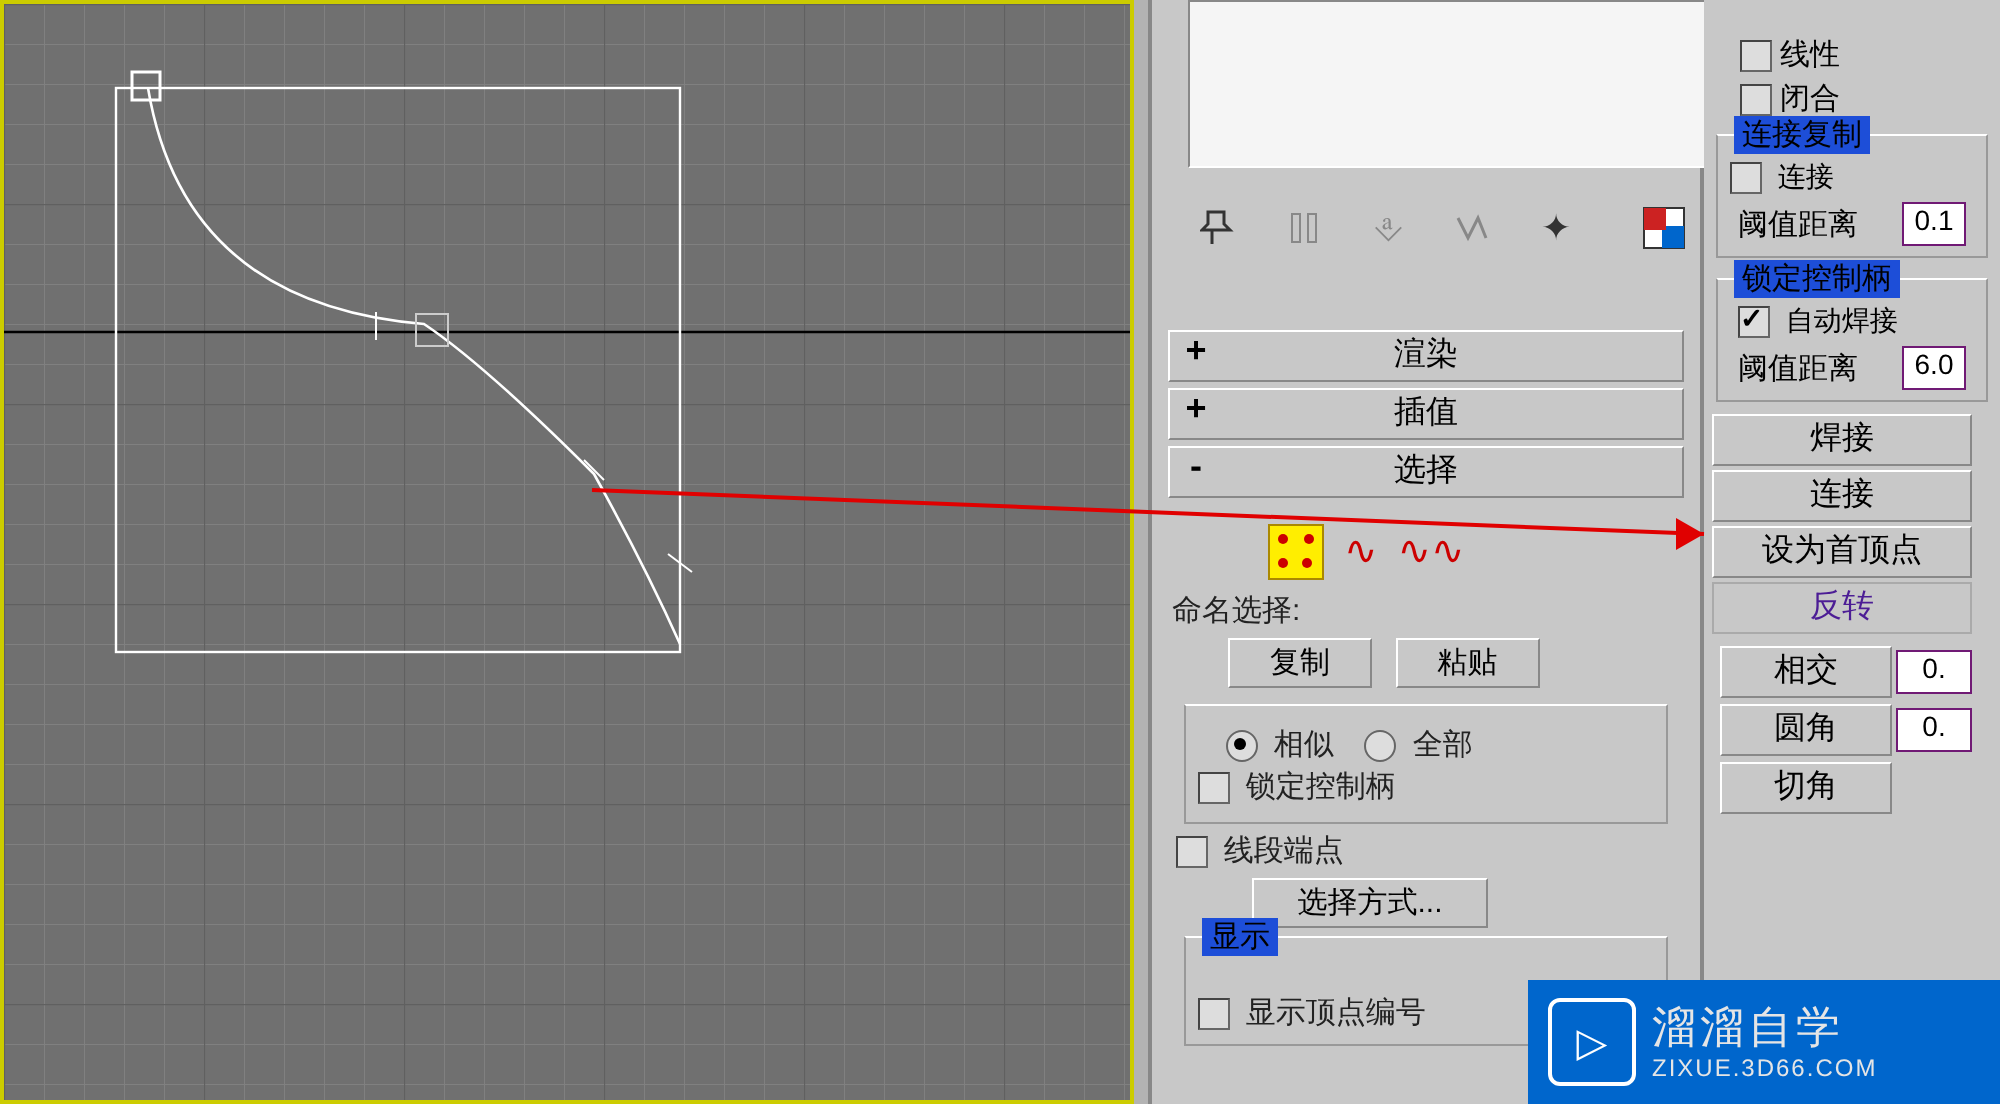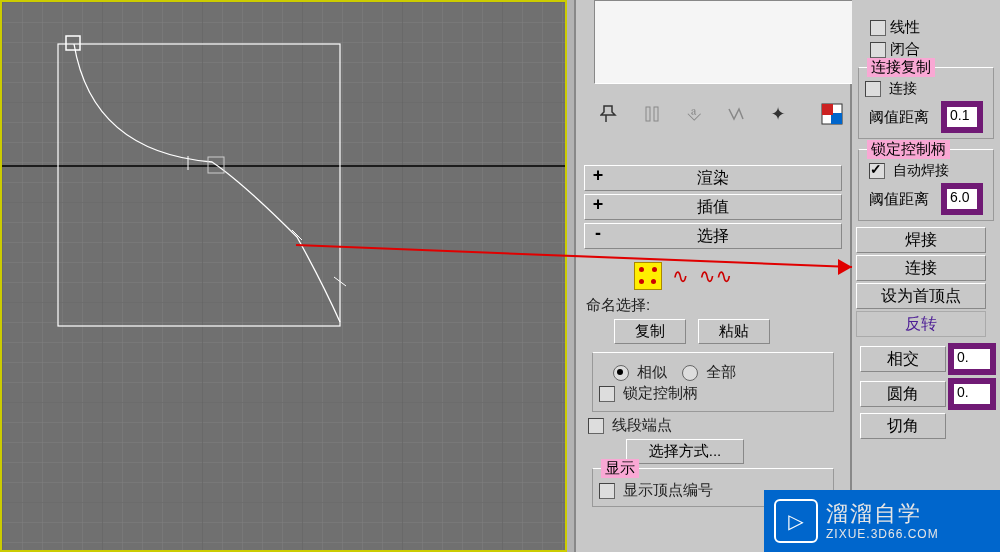--- a/index.html
+++ b/index.html
@@ -150,21 +150,21 @@
       border: 1px solid #999;
       border-top-color: #fff;
       margin: 4px 6px;
       padding: 6px;
       position: relative;
     }
     .fieldset .legend {
       position: absolute;
       top: -10px;
       left: 8px;
-      background: #f9a8d4;
+      background: #1d4ed8;
       padding: 0 4px;
       font-size: 15px;
     }
     .checkbox {
       display: inline-block;
       width: 14px;
       height: 14px;
       border: 1px solid #666;
       border-top-color: #444;
       border-left-color: #444;
@@ -199,22 +199,22 @@
       top: 3px; left: 3px;
       width: 6px; height: 6px;
       background: #000;
       border-radius: 50%;
     }
     .spinner {
       display: inline-block;
       width: 48px;
       height: 20px;
       background: #fff;
-      border: 6px solid #701a75;
-      text-align: left;
+      border: 1px solid #701a75;
+      text-align: center;
       padding: 0 3px;
       font-size: 14px;
       vertical-align: middle;
     }
     .spinner-narrow { width: 24px; }
     .right-row {
       display: flex;
       align-items: center;
       margin: 3px 4px;
       font-size: 15px;
@@ -373,21 +373,21 @@
       <div style="margin:4px 2px">
         <span class="checkbox"></span>
         <span class="label-text">线段端点</span>
       </div>
       <div style="margin:4px 0 4px 40px">
         <span class="btn" style="width:96px">选择方式...</span>
       </div>
 
       <div class="fieldset">
         <span class="legend">显示</span>
-        <div style="margin:6px 0 0 0">
+        <div style="margin:22px 0 0 0">
           <span class="checkbox"></span>
           <span class="label-text">显示顶点编号</span>
         </div>
       </div>
     </div>
   </div>
 </div>
 
 <div class="panel-right">
   <div class="right-row" style="margin-top:18px;margin-left:18px">

